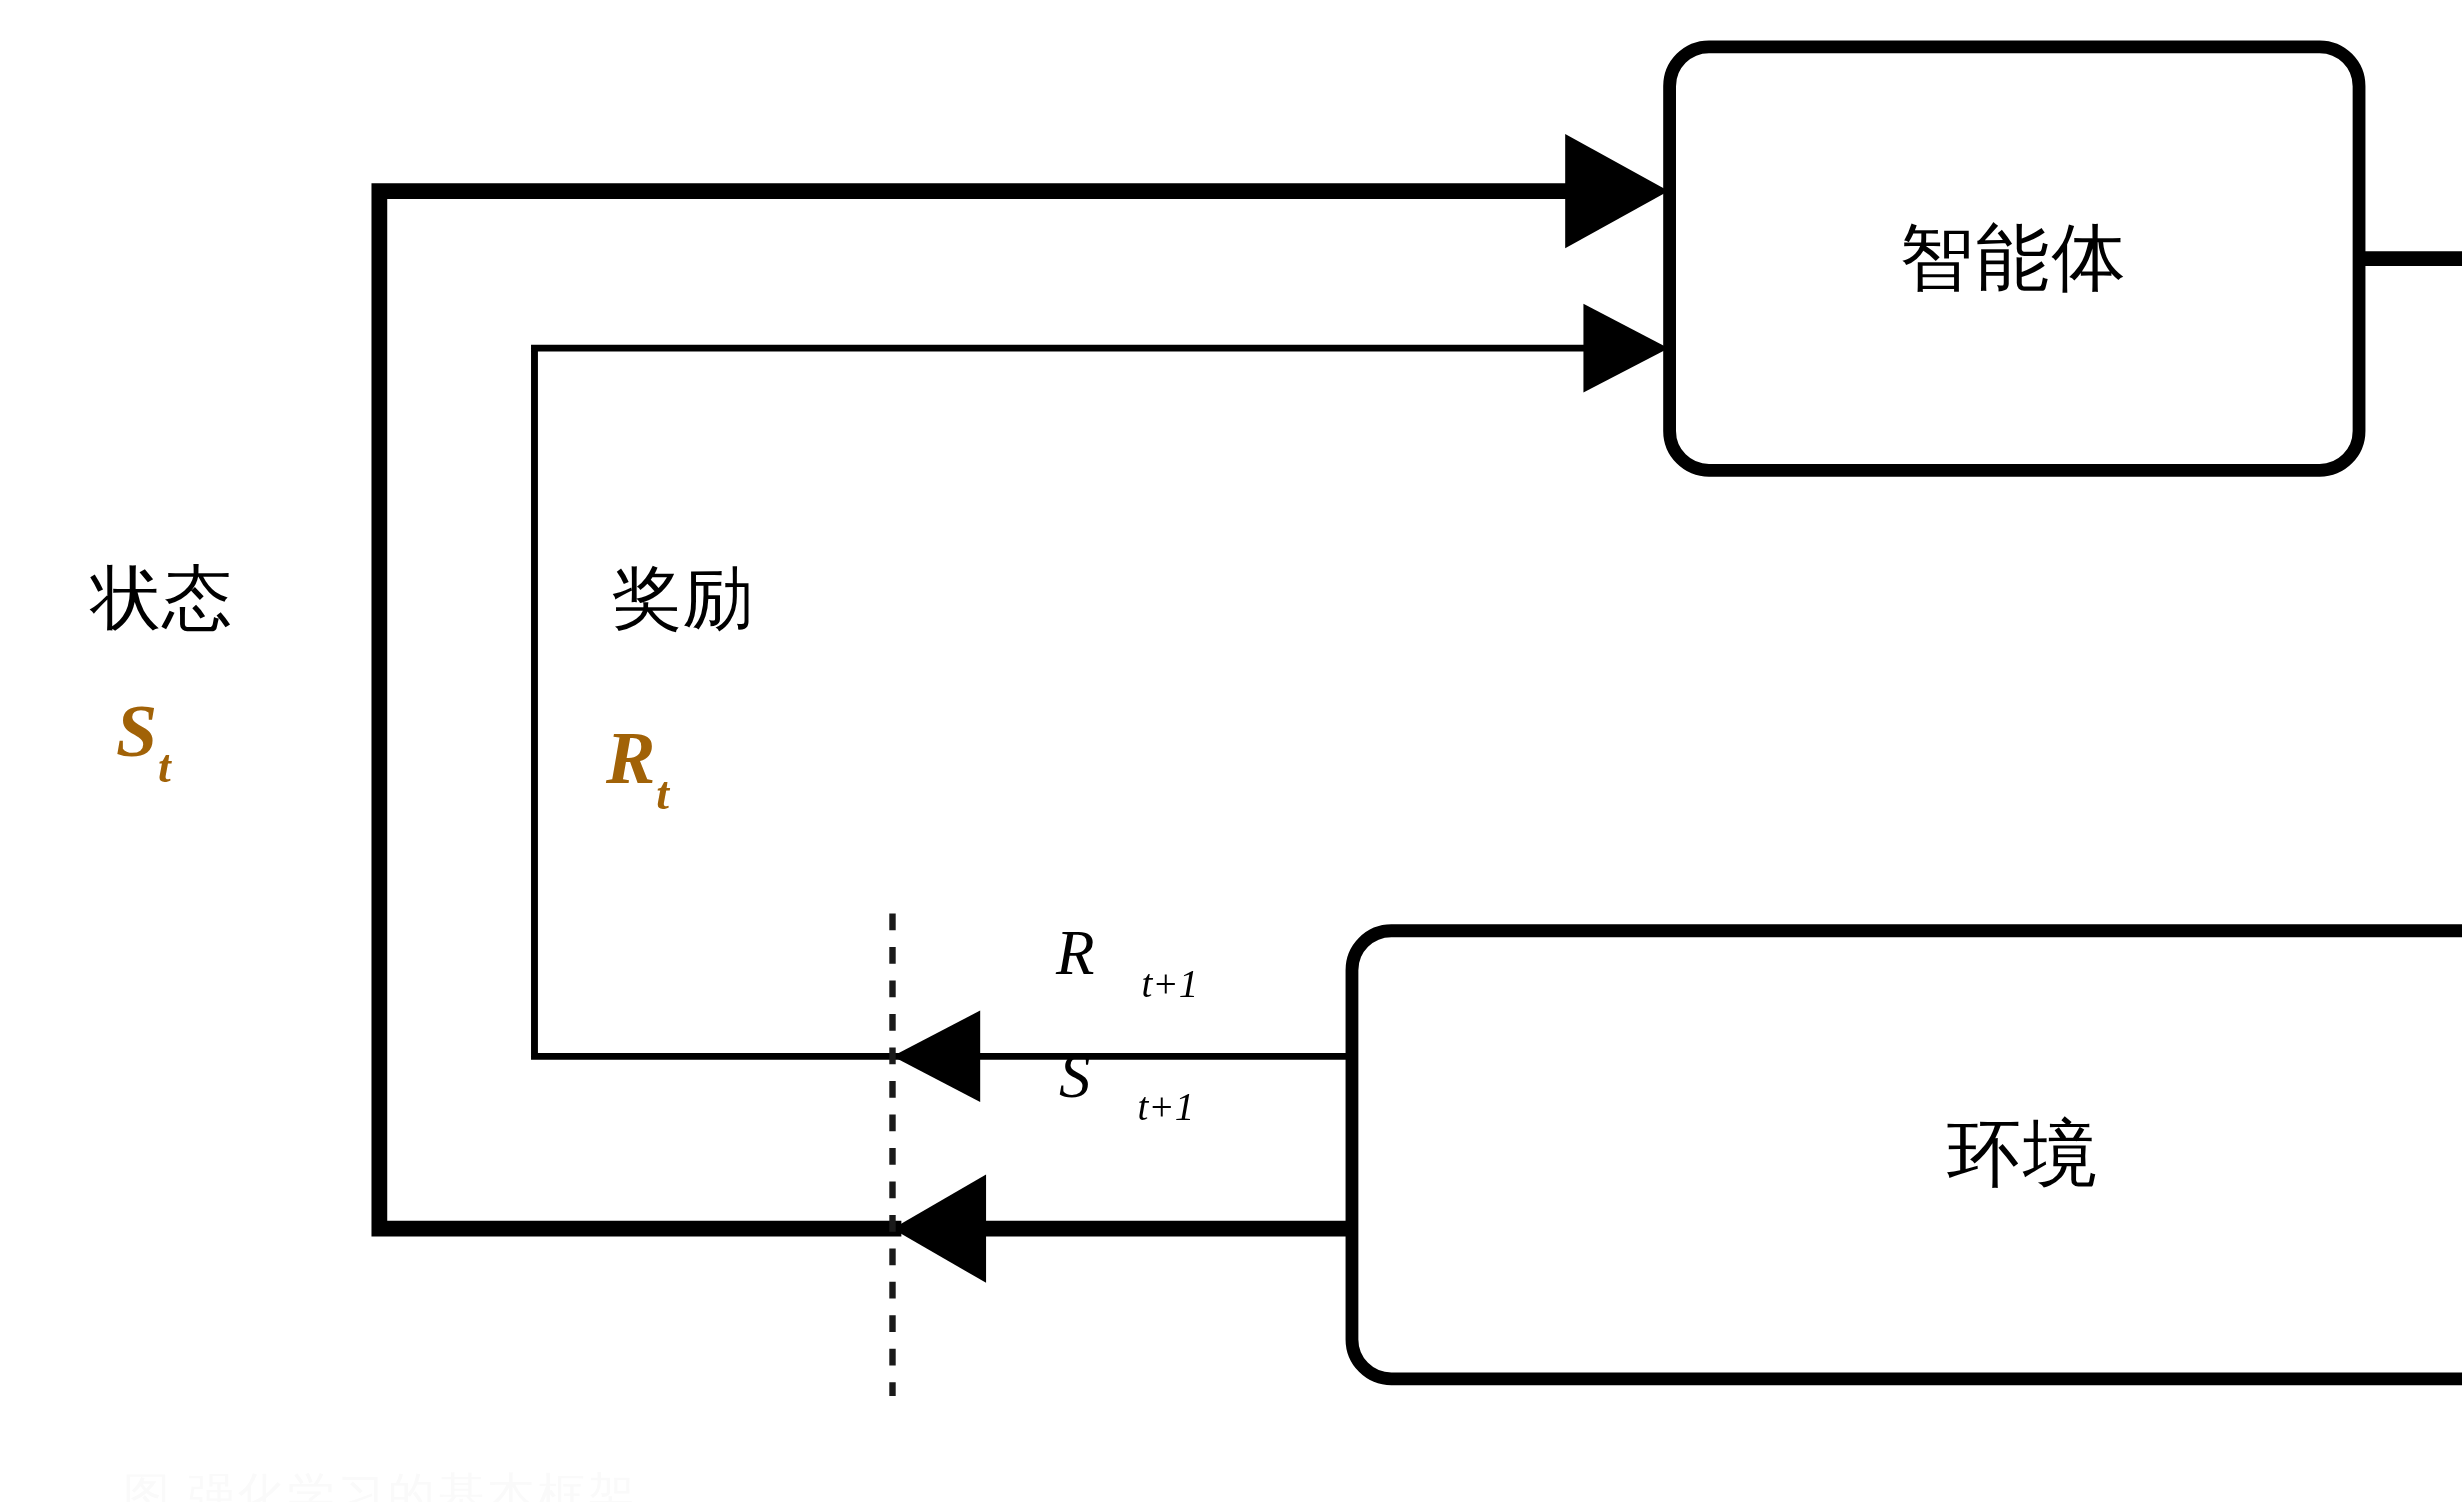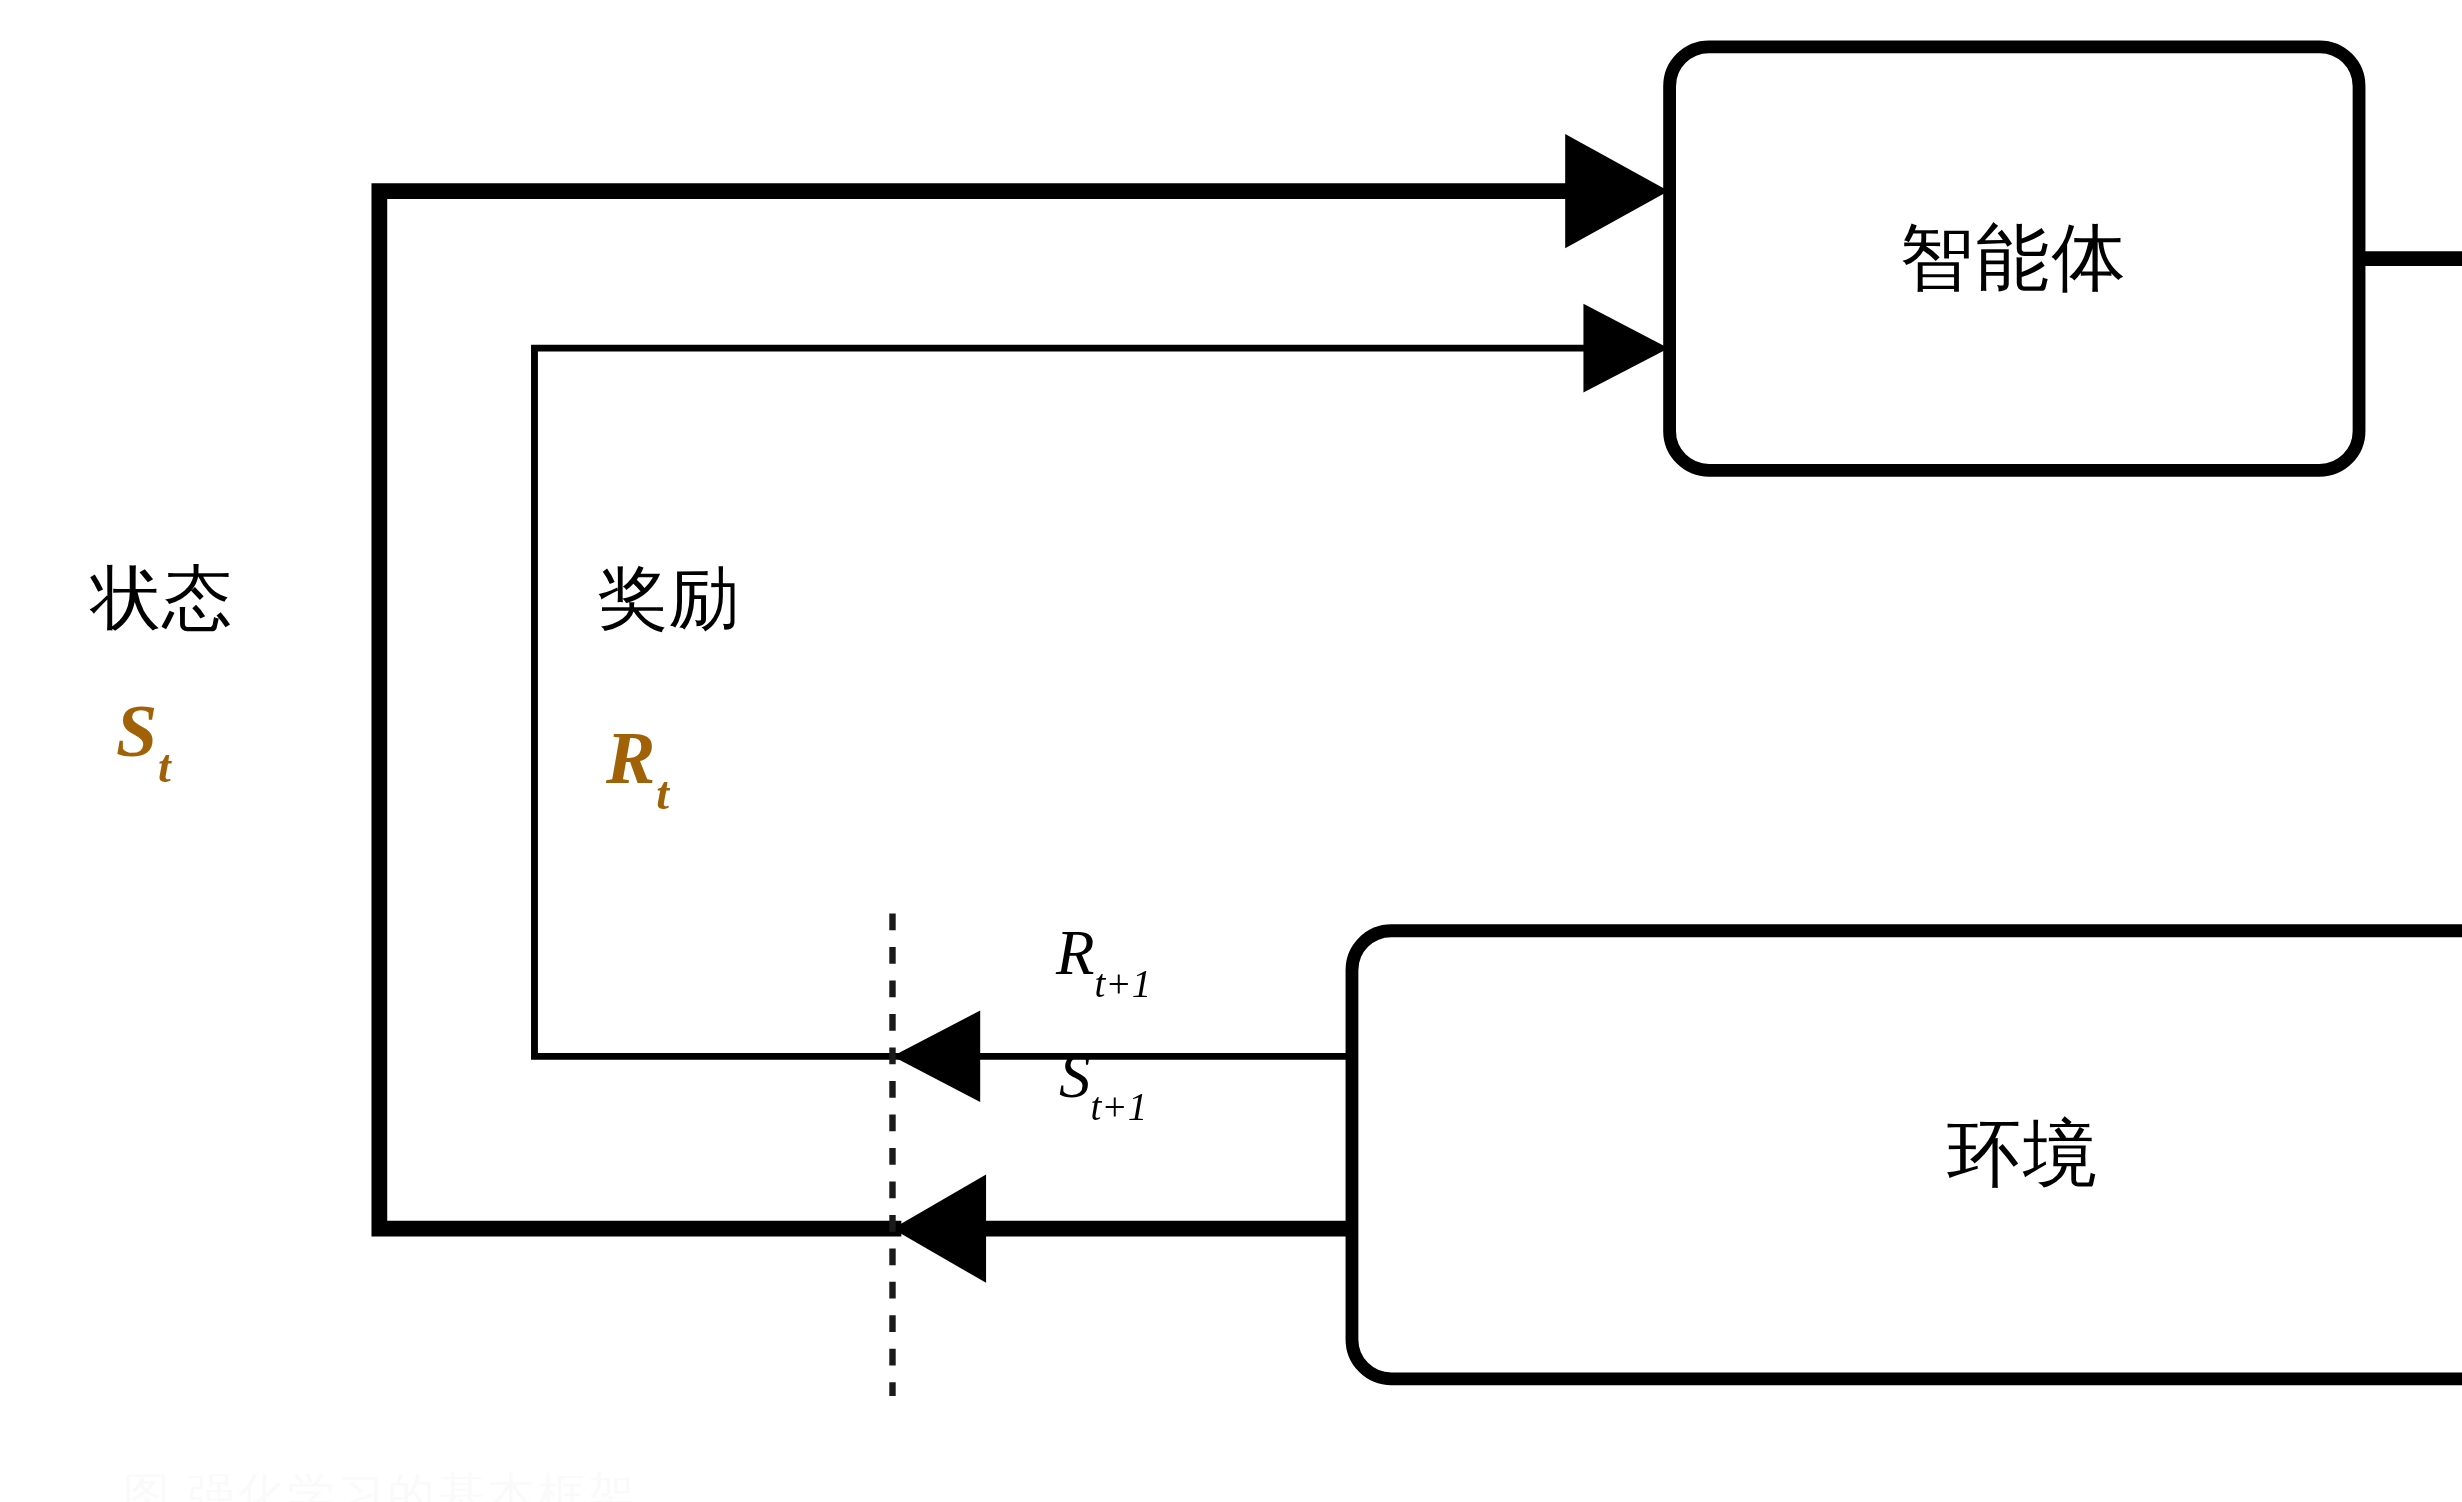--- a/index.html
+++ b/index.html
@@ -69,20 +69,21 @@
     font-size: 63px;
     color: #000000;
     white-space: nowrap;
   }
   .flow-math .sub {
     font-size: 0.62em;
     font-style: italic;
     vertical-align: sub;
     position: relative;
     top: 0.24em;
+    margin-left: 47px;
   }
   #caption {
     position: absolute;
     left: 123px;
     top: 1464px;
     font-family: "Liberation Serif", "DejaVu Serif", serif;
     font-size: 47px;
     color: #fafafa;
     white-space: nowrap;
     overflow: hidden;
@@ -136,21 +137,21 @@
 
   <div class="box-label" style="left:1352px; top:931px; width:1342px; height:448px;">
     <span>环境</span>
   </div>
 
   <div class="side-label cn-label" style="left:91px; top:552px;">状态</div>
   <div class="side-label math-label" style="left:116px; top:689px;">
     <span>S</span><span class="sub">t</span>
   </div>
 
-  <div class="side-label cn-label" style="left:598px; top:552px;text-align:center;">奖励</div>
+  <div class="side-label cn-label" style="left:612px; top:552px;text-align:center;">奖励</div>
   <div class="side-label math-label" style="left:606px; top:716px;">
     <span>R</span><span class="sub">t</span>
   </div>
 
   <div class="flow-math" style="left:1056px; top:917px;">
     <span>R</span><span class="sub">t+1</span>
   </div>
 
   <div class="flow-math" style="left:1059px; top:1040px;">
     <span>S</span><span class="sub">t+1</span>

